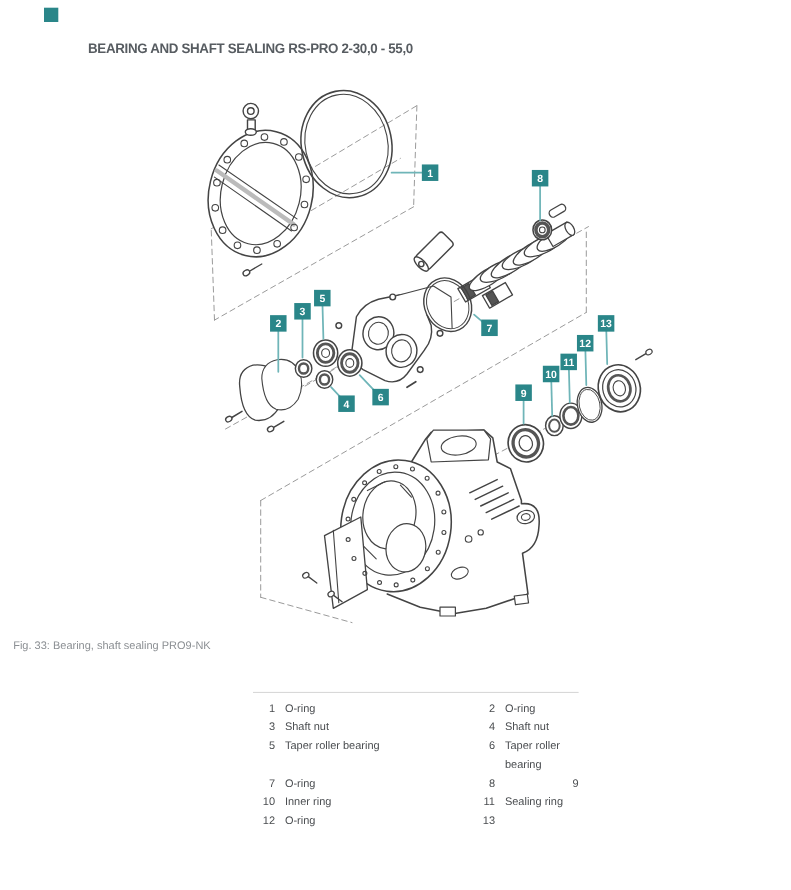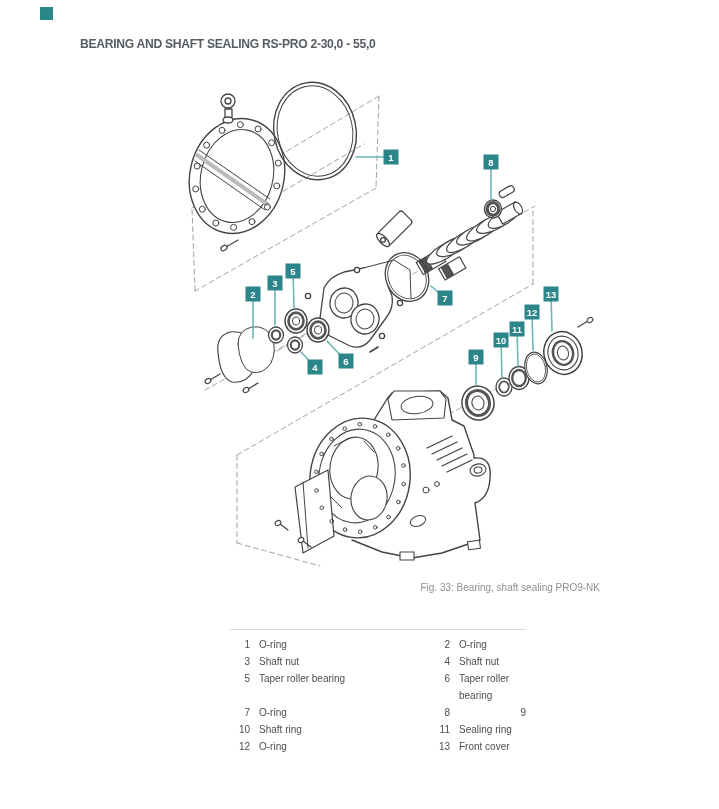--- a/index.html
+++ b/index.html
@@ -2,21 +2,21 @@
 <html><head>
 <meta charset="utf-8">
 <style>
   html,body{margin:0;padding:0;background:#fff;}
   .page{position:relative;width:719px;height:809px;background:#fff;overflow:hidden;
         font-family:"Liberation Sans", sans-serif;margin-left:12px;}
   .corner-mark{position:absolute;left:28px;top:7px;width:13px;height:13px;}
   .doc-title{position:absolute;left:68px;top:37px;font-size:12.5px;font-weight:bold;
              color:#575c61;letter-spacing:-0.3px;transform:scaleX(0.97);transform-origin:left;}
   .diagram-svg{position:absolute;left:0;top:0;width:719px;height:809px;}
-  .fig-caption{position:absolute;left:12px;top:582px;width:576px;text-align:right;
+  .fig-caption{position:absolute;left:0;top:582px;width:576px;text-align:left;
                font-size:10px;color:#8b8f93;}
   .parts-table{position:absolute;left:218px;top:629px;width:296px;border-top:1px solid #d8d8d8;
                padding-top:6px;display:grid;grid-template-columns:20px 180px 20px 1fr;
                font-size:10px;color:#4a4d50;line-height:17px;}
   .parts-table .num{text-align:right;}
   .parts-table .nm{padding-left:9px;}
   svg *{vector-effect:none;}
 </style>
 </head>
 <body>
@@ -272,24 +272,23 @@
       <div class="nm">Shaft nut</div>
       <div class="num">5</div>
       <div class="nm">Taper roller bearing</div>
       <div class="num">6</div>
       <div class="nm">Taper roller bearing</div>
       <div class="num">7</div>
       <div class="nm">O-ring</div>
       <div class="num">8</div>
       <div class="num">9</div>
       <div class="num">10</div>
-      <div class="nm">Shaft ring</div>
+      <div class="nm">Inner ring</div>
       <div class="num">11</div>
       <div class="nm">Sealing ring</div>
       <div class="num">12</div>
       <div class="nm">O-ring</div>
       <div class="num">13</div>
-      <div class="nm">Front cover</div>
       <div class="num"></div>
       <div class="nm"></div>
     </div>
 
 </div>
 
 </body></html>

